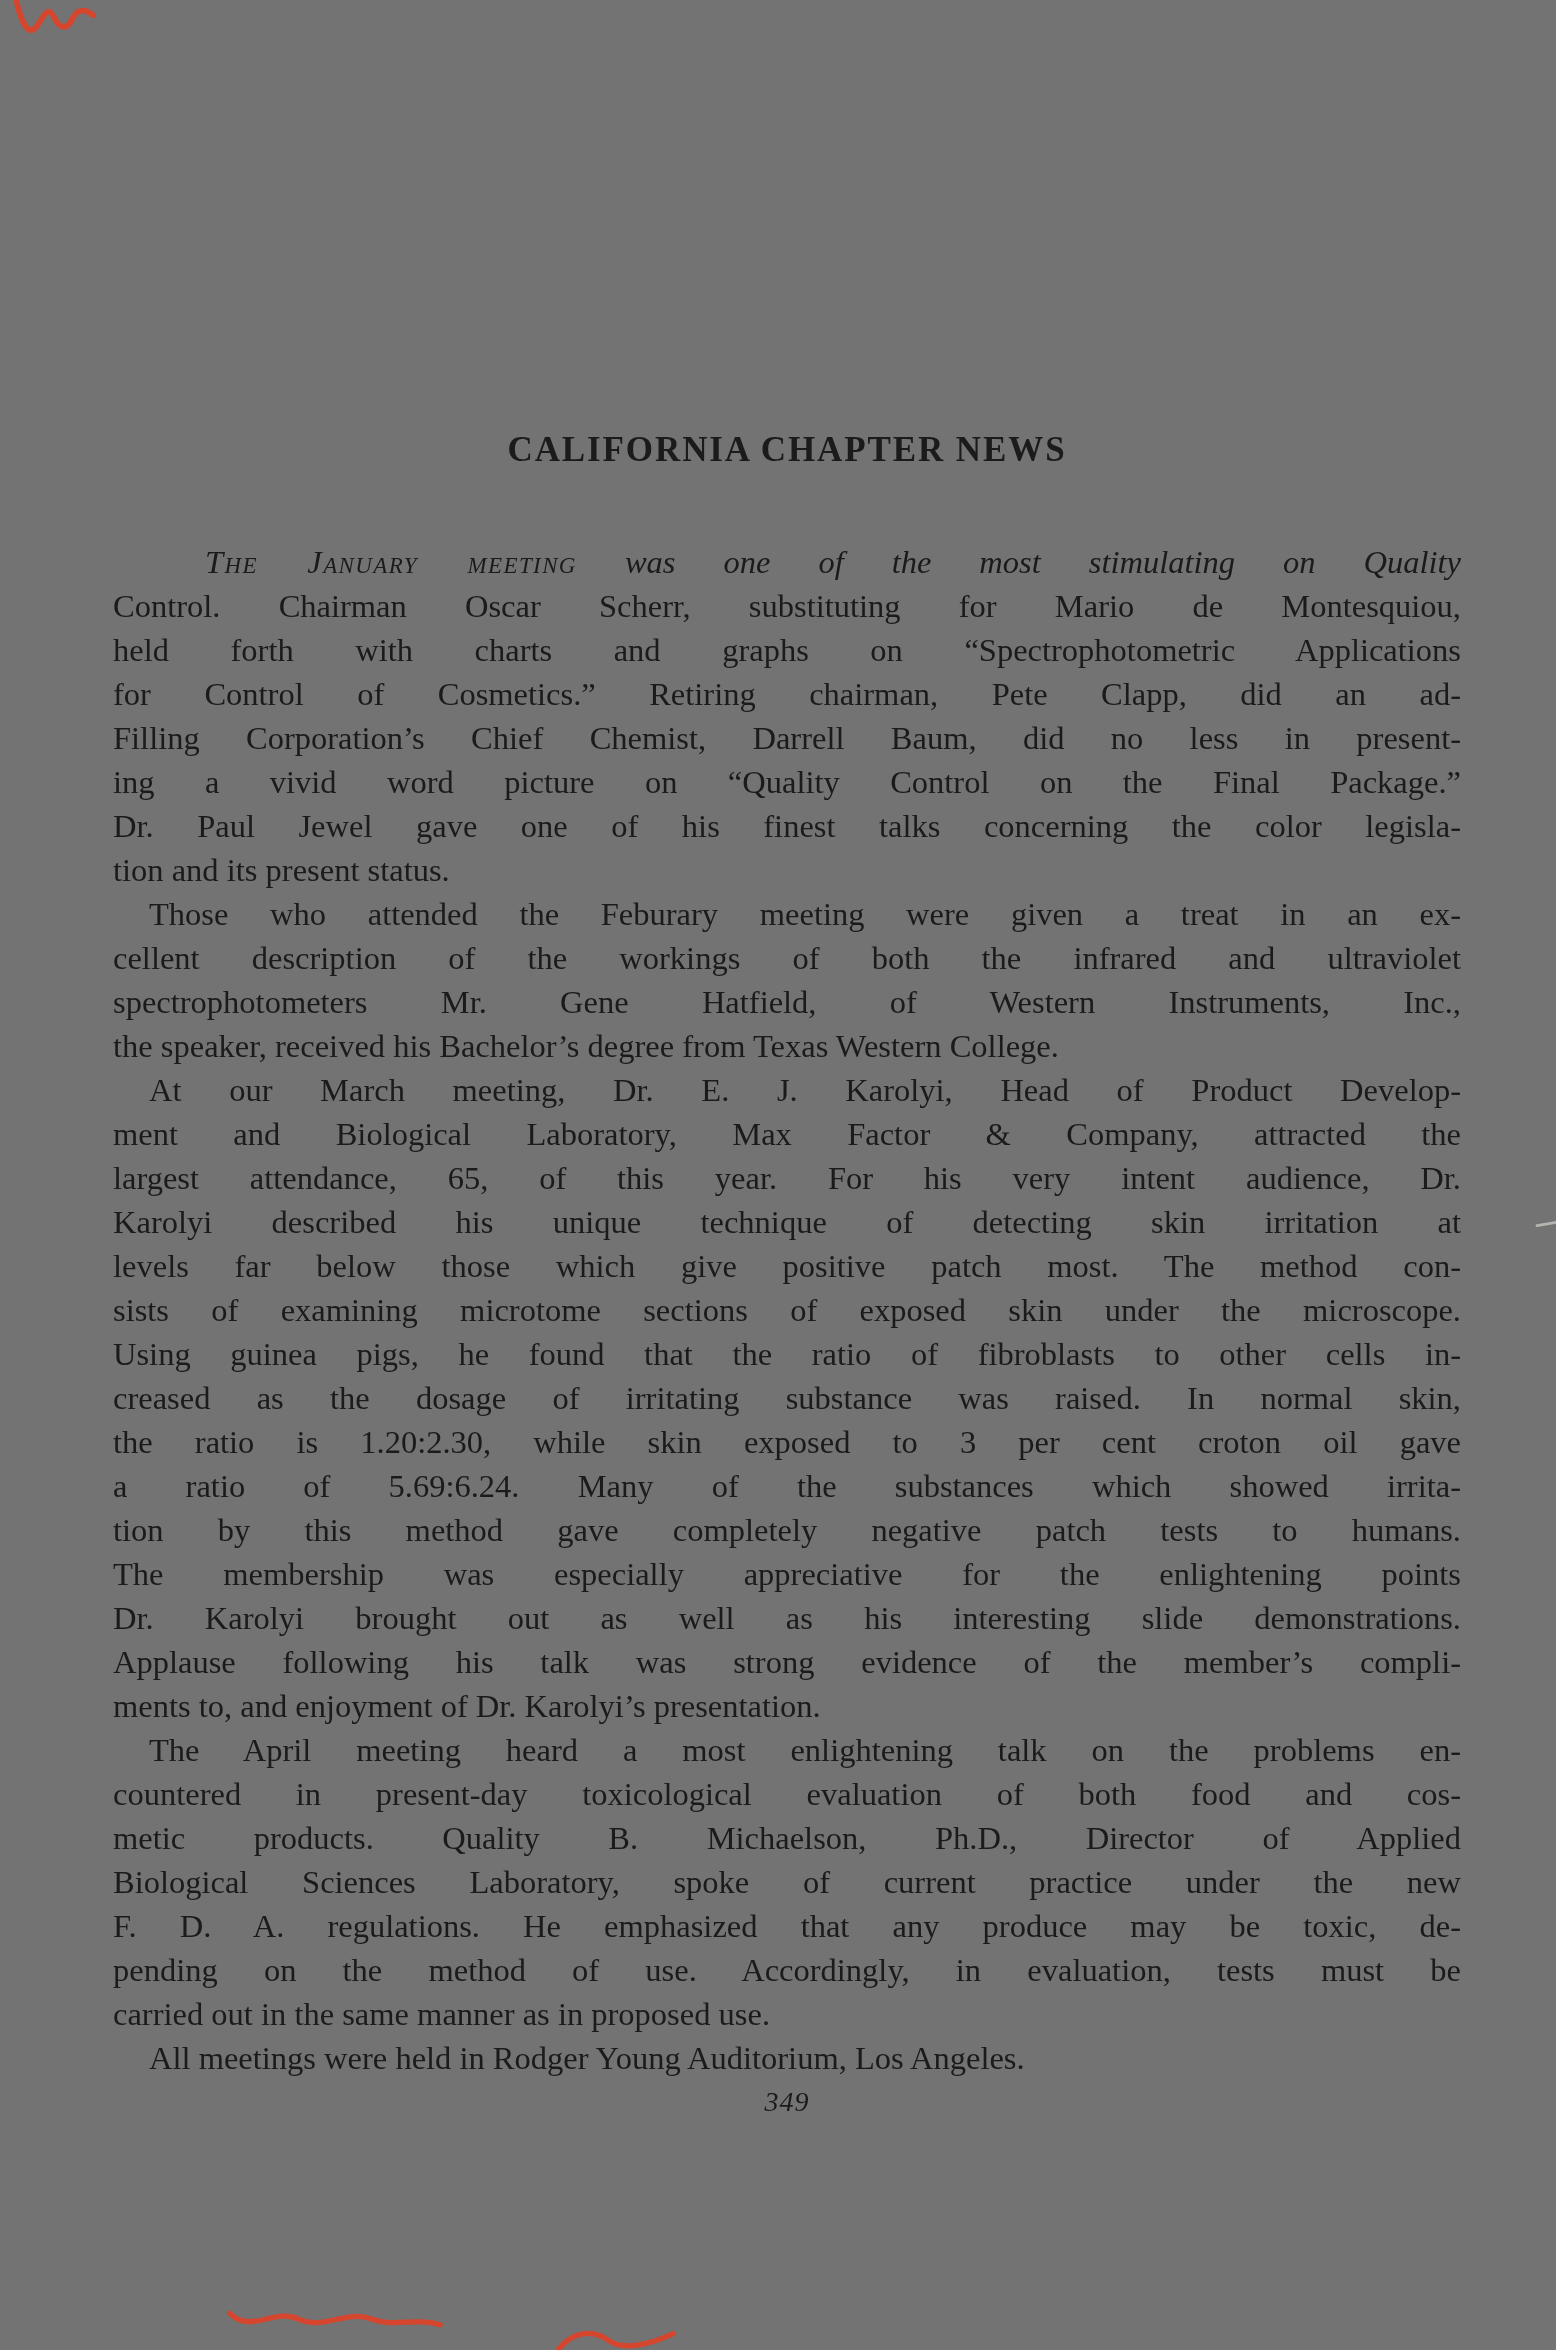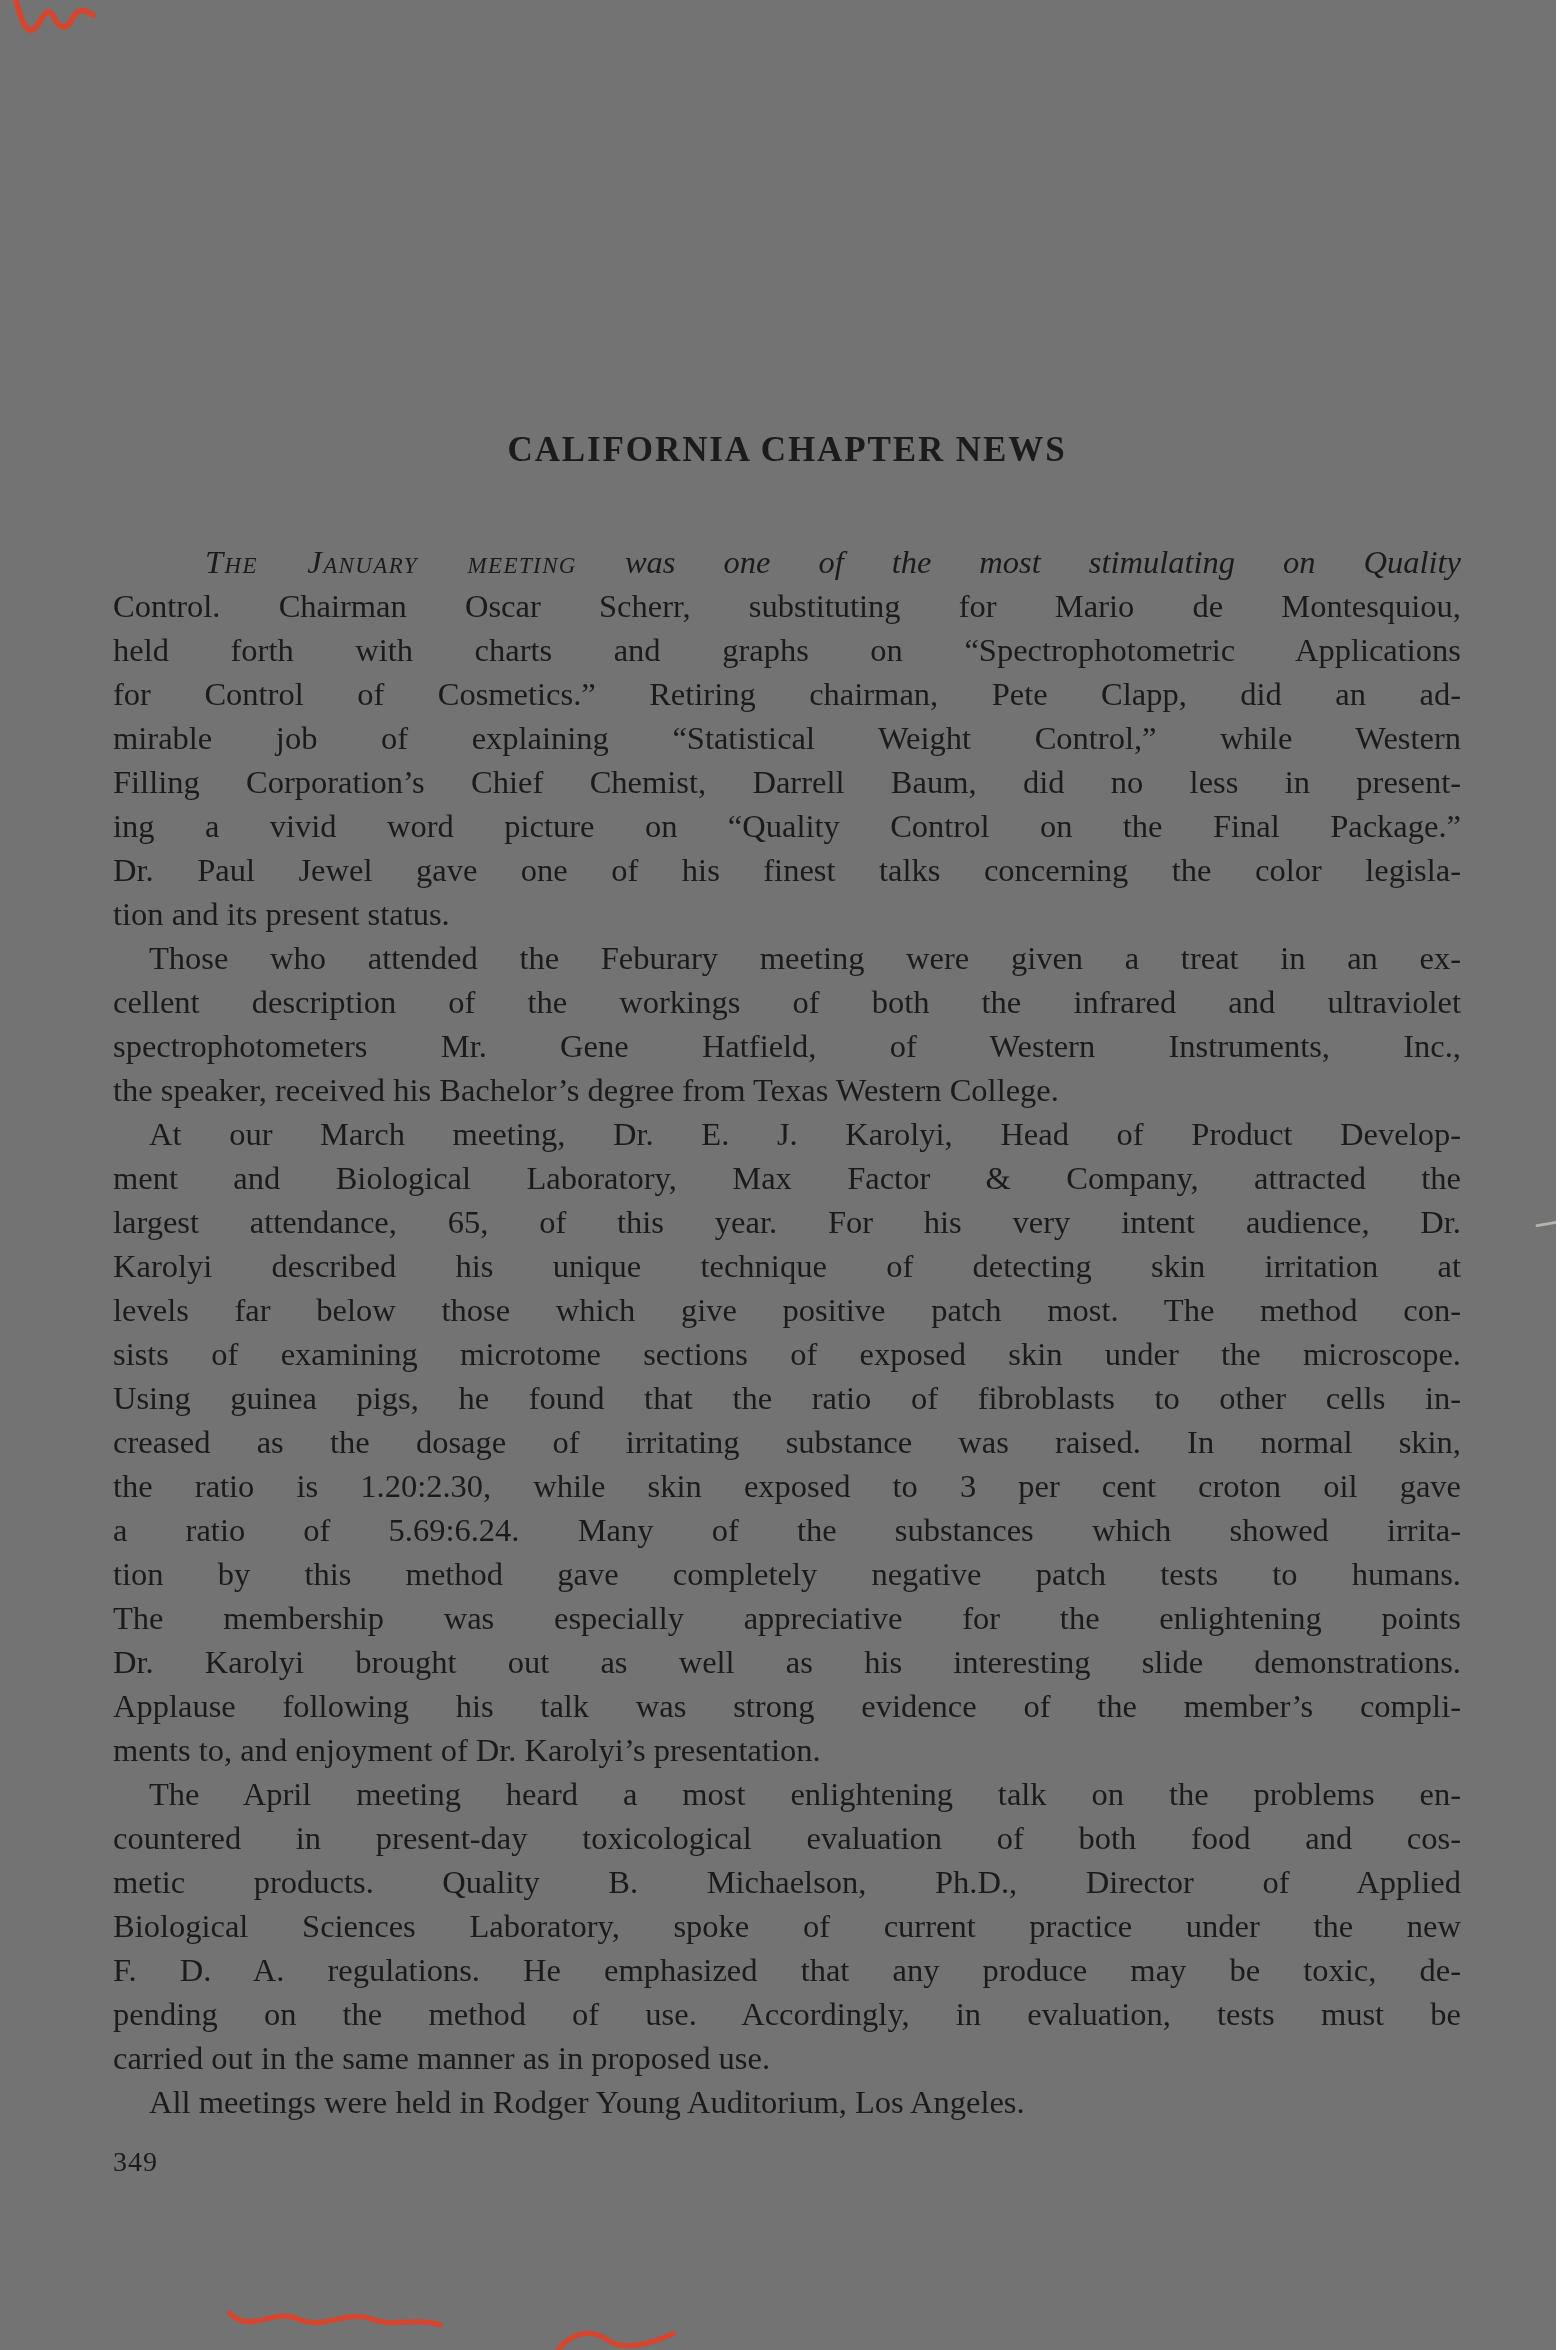--- a/index.html
+++ b/index.html
@@ -44,25 +44,26 @@
   }
   .lline {
     text-align: right;
     text-align-last: left;
   }
   .lead {
     font-variant: small-caps;
     letter-spacing: 1.4px;
   }
   .page-number {
-    text-align: left;
+    text-align: center;
     font-size: 28px;
     line-height: 44px;
     letter-spacing: 1px;
-    margin-top: 16px;
+    margin-top: 0;
+    font-style: italic;
   }
   .scan-mark {
     position: absolute;
     pointer-events: none;
   }
   .scan-mark path, .scan-mark line {
     fill: none;
     stroke-linecap: round;
     stroke-linejoin: round;
   }
@@ -89,21 +90,20 @@
   </svg>
 
   <div class="text-block">
     <div class="title">CALIFORNIA CHAPTER NEWS</div>
     <div>
         <div class="para">
           <div class="line jline" style="padding-left: 92px; font-style: italic;"><span class="lead">The January meeting</span> was one of the most stimulating on Quality</div>
           <div class="line jline">Control.  Chairman Oscar Scherr, substituting for Mario de Montesquiou,</div>
           <div class="line jline">held forth with charts and graphs on “Spectrophotometric Applications</div>
           <div class="line jline">for Control of Cosmetics.”  Retiring chairman, Pete Clapp, did an ad-</div>
-          <div class="line jline">mirable job of explaining “Statistical Weight Control,” while Western</div>
           <div class="line jline">Filling Corporation’s Chief Chemist, Darrell Baum, did no less in present-</div>
           <div class="line jline">ing a vivid word picture on “Quality Control on the Final Package.”</div>
           <div class="line jline">Dr. Paul Jewel gave one of his finest talks concerning the color legisla-</div>
           <div class="line lline">tion and its present status.</div>
         </div>
         <div class="para">
           <div class="line jline" style="padding-left: 36px;">Those who attended the Feburary meeting were given a treat in an ex-</div>
           <div class="line jline">cellent description of the workings of both the infrared and ultraviolet</div>
           <div class="line jline">spectrophotometers  Mr. Gene Hatfield, of Western Instruments, Inc.,</div>
           <div class="line lline">the speaker, received his Bachelor’s degree from Texas Western College.</div>

